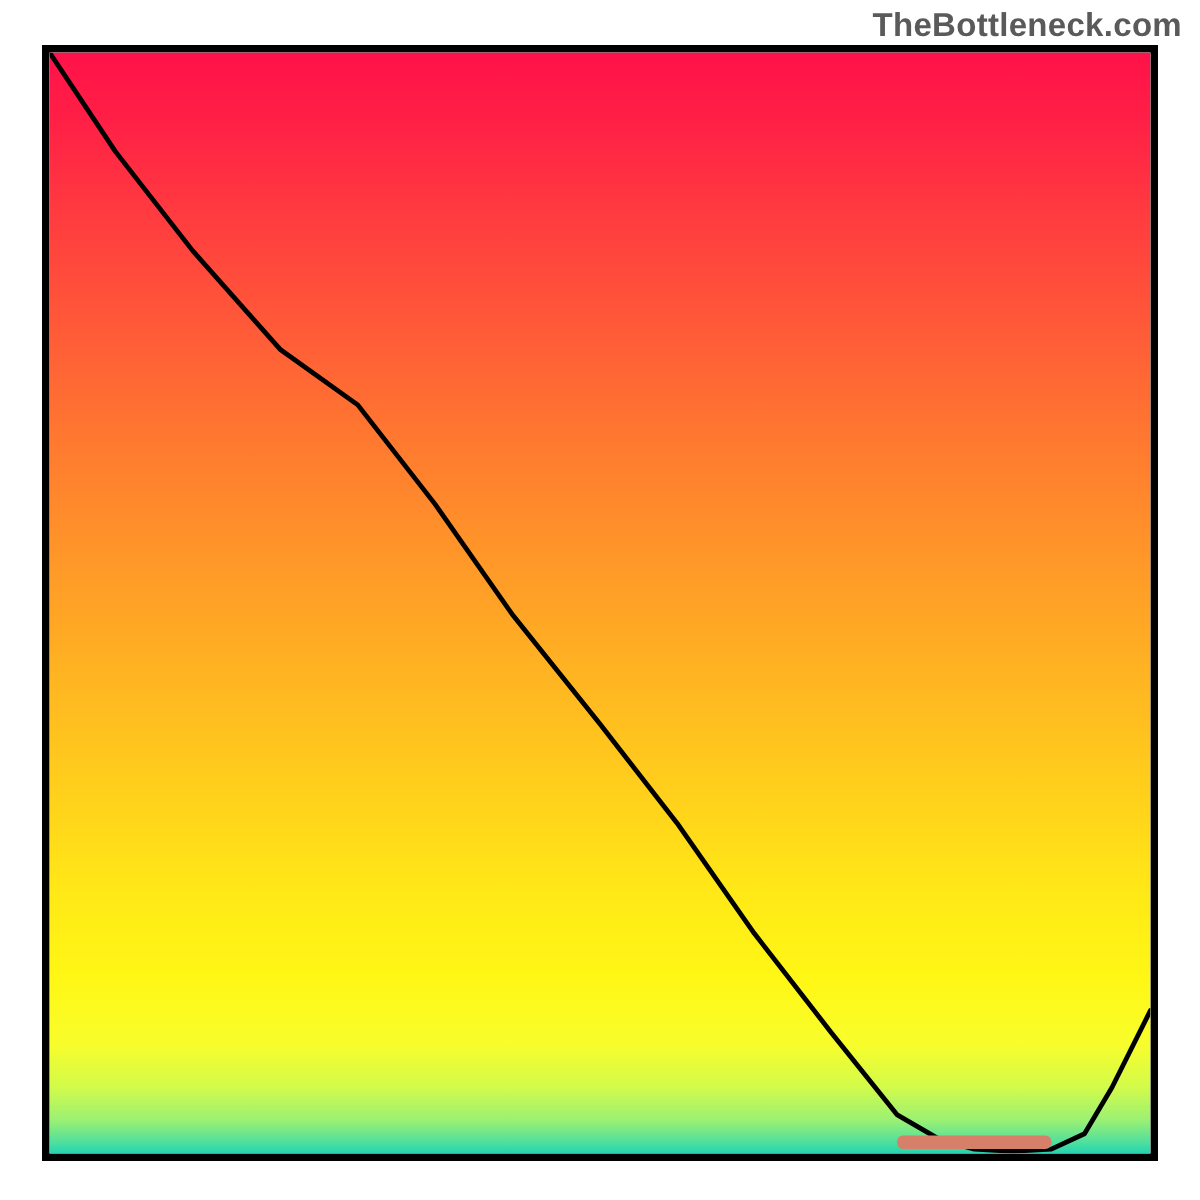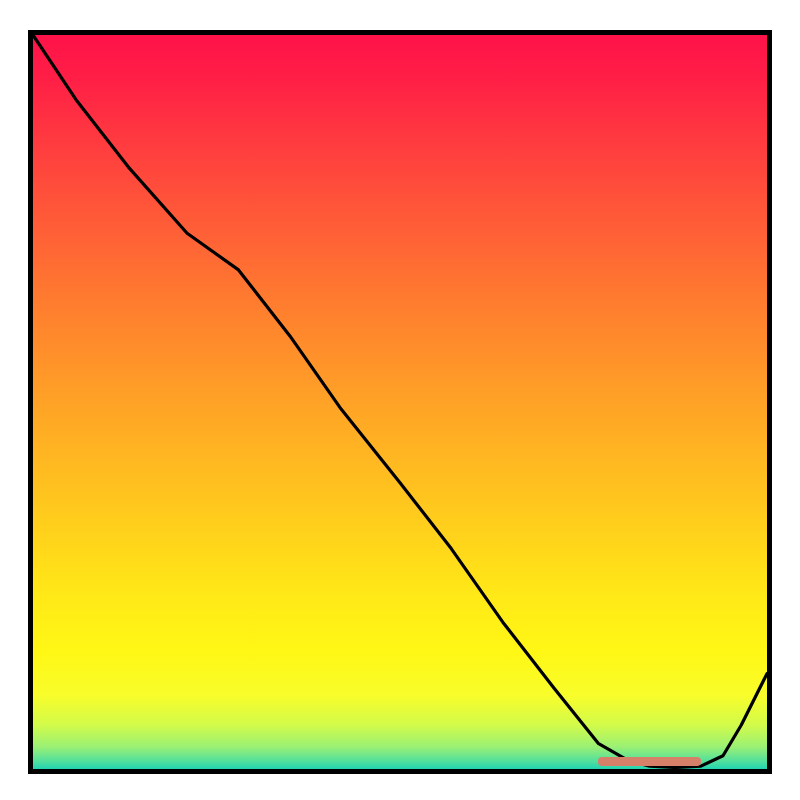--- a/index.html
+++ b/index.html
@@ -67,20 +67,21 @@
     position: absolute;
     height: 9px;
     background: #d6806a;
     border-radius: 4px;
   }
 </style>
 </head>
 <body>
 
 <div class="container">
+  <div class="watermark">TheBottleneck.com</div>
 
   <div class="plot-frame">
     <div class="gradient-bg"></div>
 
     <svg class="curve" viewBox="0 0 734 734" preserveAspectRatio="none">
       <path id="curve-path" fill="none" stroke="#000" stroke-width="3.2" stroke-linejoin="round" stroke-linecap="round" d="M0.0 0.0 L44.0 66.1 L95.4 132.1 L154.1 198.2 L205.5 234.9 L256.9 300.9 L308.3 374.3 L367.0 447.7 L418.4 513.8 L469.8 587.2 L521.1 653.3 L565.2 708.3 L594.5 725.2 L616.6 731.1 L642.3 732.5 L667.9 731.1 L690.0 720.8 L708.3 690.0 L734.0 638.6"></path>
     </svg>
 
     <div id="opt-band" class="optimal-band" style="left: 565.18px; width: 102.76px; bottom: 3px;"></div>
   </div>

